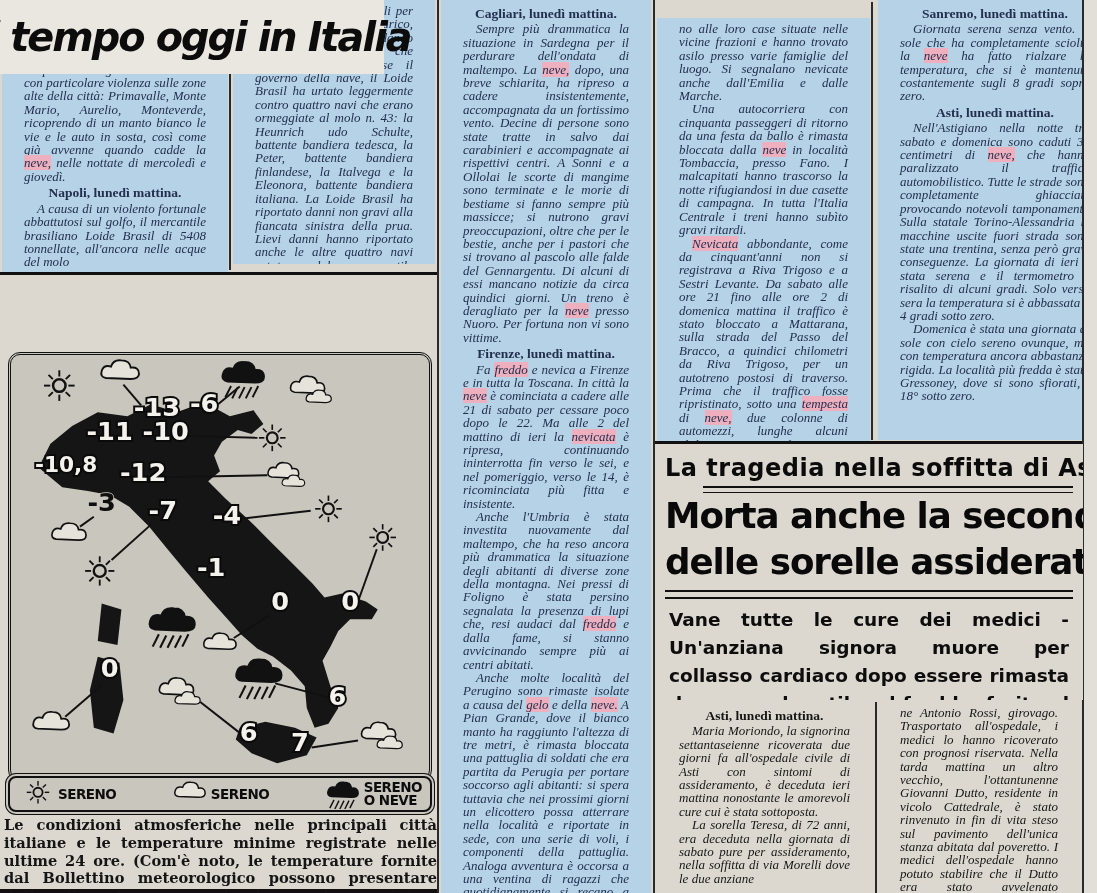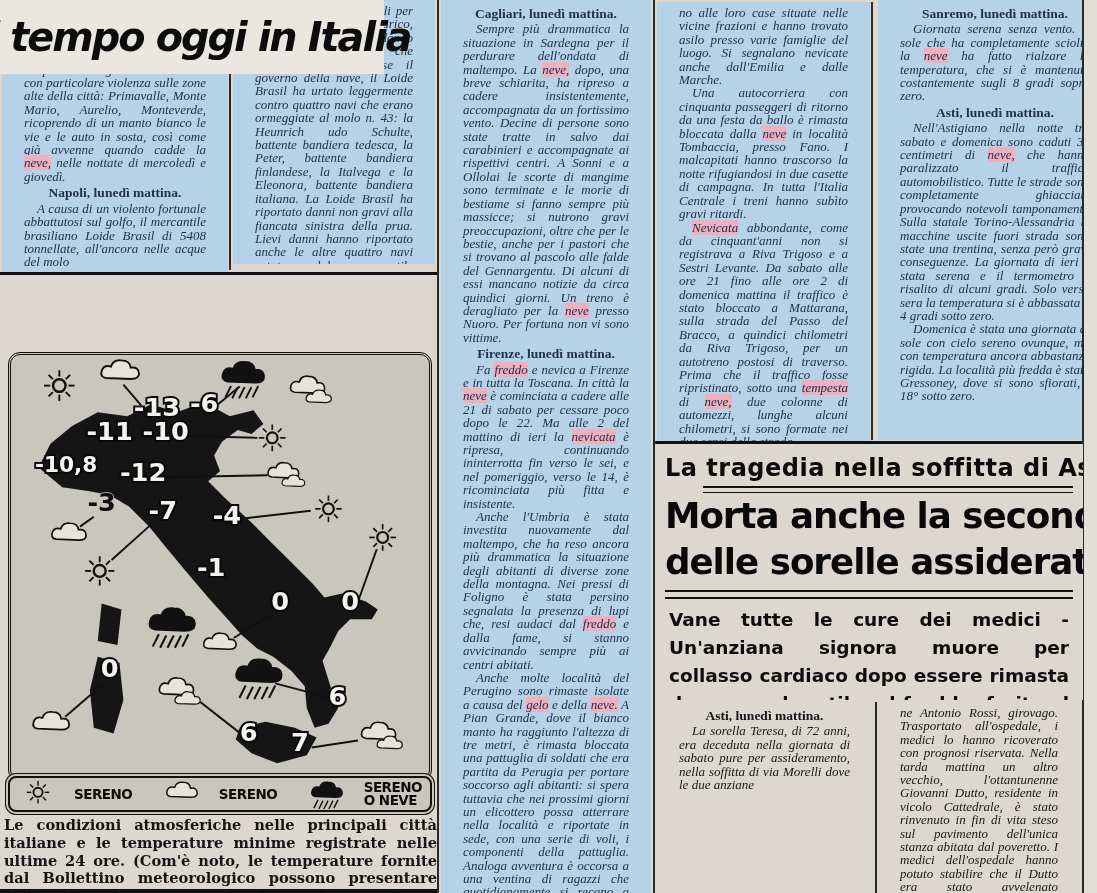--- a/index.html
+++ b/index.html
@@ -59,21 +59,21 @@
   }
   .temp.dark{fill:#0e0e0e;stroke:#c9c6bd;stroke-width:1.5px;}
   #legend-box{
     position:absolute;left:8px;top:776px;width:424px;height:36px;
     background:var(--mapbg);
     border:2px solid #111;border-radius:8px;box-sizing:border-box;
     box-shadow:0 0 0 2px var(--mapbg), 0 0 0 3px #111;
     display:flex;align-items:center;justify-content:space-between;
     padding:0 8px;
   }
-  .legend-item{display:flex;align-items:center;gap:16px;}
+  .legend-item{display:flex;align-items:center;gap:0;}
   .legend-item svg{width:40px;height:30px;}
   .legend-label{
     font-family:"DejaVu Sans",sans-serif;font-weight:bold;font-size:13.5px;
     letter-spacing:-0.5px;color:#0d0d0d;white-space:pre-line;line-height:13px;
   }
   #map-caption{
     position:absolute;left:4px;top:816px;width:433px;height:72px;
     font-family:"DejaVu Serif",serif;font-weight:bold;font-size:14.6px;
     line-height:17.8px;text-align:justify;color:#151515;
   }
@@ -119,21 +119,21 @@
       <p class="para noindent"><span>n. 42 del porto di Napoli per normali operazioni di carico, ha rotto gli ormeggi andando alla deriva. Prima che l'equipaggio riprendesse il governo della nave, il Loide Brasil ha urtato leggermente contro quattro navi che erano ormeggiate al molo n. 43: la Heunrich udo Schulte, battente bandiera tedesca, la Peter, battente bandiera finlandese, la Italvega e la Eleonora, battente bandiera italiana. La Loide Brasil ha riportato danni non gravi alla fiancata sinistra della prua. Lievi danni hanno riportato anche le altre quattro navi urtate dal mercantile brasiliano.</span></p>
     </div>
   <div class="col" id="col-3" style="left:441px;top:0;width:210px;height:893px;">
       <div class="dateline">Cagliari, lunedì mattina.</div>
       <p class="para"><span>Sempre più drammatica la situazione in Sardegna per il perdurare dell'ondata di maltempo. La </span><span class="hl">neve,</span><span> dopo, una breve schiarita, ha ripreso a cadere insistentemente, accompagnata da un fortissimo vento. Decine di persone sono state tratte in salvo dai carabinieri e accompagnate ai rispettivi centri. A Sonni e a Ollolai le scorte di mangime sono terminate e le morie di bestiame si fanno sempre più massicce; si nutrono gravi preoccupazioni, oltre che per le bestie, anche per i pastori che si trovano al pascolo alle falde del Gennargentu. Di alcuni di essi mancano notizie da circa quindici giorni. Un treno è deragliato per la </span><span class="hl">neve</span><span> presso Nuoro. Per fortuna non vi sono vittime.</span></p>
       <div class="dateline">Firenze, lunedì mattina.</div>
       <p class="para"><span>Fa </span><span class="hl">freddo</span><span> e nevica a Firenze e in tutta la Toscana. In città la </span><span class="hl">neve</span><span> è cominciata a cadere alle 21 di sabato per cessare poco dopo le 22. Ma alle 2 del mattino di ieri la </span><span class="hl">nevicata</span><span> è ripresa, continuando ininterrotta fin verso le sei, e nel pomeriggio, verso le 14, è ricominciata più fitta e insistente.</span></p>
       <p class="para"><span>Anche l'Umbria è stata investita nuovamente dal maltempo, che ha reso ancora più drammatica la situazione degli abitanti di diverse zone della montagna. Nei pressi di Foligno è stata persino segnalata la presenza di lupi che, resi audaci dal </span><span class="hl">freddo</span><span> e dalla fame, si stanno avvicinando sempre più ai centri abitati.</span></p>
       <p class="para"><span>Anche molte località del Perugino sono rimaste isolate a causa del </span><span class="hl">gelo</span><span> e della </span><span class="hl">neve.</span><span> A Pian Grande, dove il bianco manto ha raggiunto l'altezza di tre metri, è rimasta bloccata una pattuglia di soldati che era partita da Perugia per portare soccorso agli abitanti: si spera tuttavia che nei prossimi giorni un elicottero possa atterrare nella località e riportate in sede, con una serie di voli, i componenti della pattuglia. Analoga avventura è occorsa a una ventina di ragazzi che quotidianamente si recano a scuola a Città della Pieve e a Marsciano: gli alunni non hanno potuto far ritor-</span></p>
     </div>
-  <div class="col" id="col-4" style="left:657px;top:2px;width:213px;height:440px;">
+  <div class="col" id="col-4" style="left:657px;top:18px;width:213px;height:440px;">
       <p class="para noindent"><span>no alle loro case situate nelle vicine frazioni e hanno trovato asilo presso varie famiglie del luogo. Si segnalano nevicate anche dall'Emilia e dalle Marche.</span></p>
       <p class="para"><span>Una autocorriera con cinquanta passeggeri di ritorno da una festa da ballo è rimasta bloccata dalla </span><span class="hl">neve</span><span> in località Tombaccia, presso Fano. I malcapitati hanno trascorso la notte rifugiandosi in due casette di campagna. In tutta l'Italia Centrale i treni hanno subìto gravi ritardi.</span></p>
       <p class="para"><span class="hl">Nevicata</span><span> abbondante, come da cinquant'anni non si registrava a Riva Trigoso e a Sestri Levante. Da sabato alle ore 21 fino alle ore 2 di domenica mattina il traffico è stato bloccato a Mattarana, sulla strada del Passo del Bracco, a quindici chilometri da Riva Trigoso, per un autotreno postosi di traverso. Prima che il traffico fosse ripristinato, sotto una </span><span class="hl">tempesta</span><span> di </span><span class="hl">neve,</span><span> due colonne di automezzi, lunghe alcuni chilometri, si sono formate nei due sensi della strada.</span></p>
     </div>
   <div class="col" id="col-5" style="left:846px;top:0;width:234px;height:440px;margin-left:32px;">
       <div class="dateline">Sanremo, lunedì mattina.</div>
       <p class="para"><span>Giornata serena senza vento. Il sole che ha completamente sciolto la </span><span class="hl">neve</span><span> ha fatto rialzare la temperatura, che si è mantenuta costantemente sugli 8 gradi sopra zero.</span></p>
       <div class="dateline">Asti, lunedì mattina.</div>
       <p class="para"><span>Nell'Astigiano nella notte tra sabato e domenica sono caduti 30 centimetri di </span><span class="hl">neve,</span><span> che hanno paralizzato il traffico automobilistico. Tutte le strade sono completamente ghiacciate provocando notevoli tamponamenti. Sulla statale Torino-Alessandria le macchine uscite fuori strada sono state una trentina, senza però gravi conseguenze. La giornata di ieri è stata serena e il termometro è risalito di alcuni gradi. Solo verso sera la temperatura si è abbassata a 4 gradi sotto zero.</span></p>
       <p class="para"><span>Domenica è stata una giornata di sole con cielo sereno ovunque, ma con temperatura ancora abbastanza rigida. La località più fredda è stata Gressoney, dove si sono sfiorati, i 18° sotto zero.</span></p>
@@ -305,19 +305,20 @@
     <div id="kicker-rule"></div>
     <div class="trag-headline">Morta anche la seconda</div>
     <div class="trag-headline">delle sorelle assiderate</div>
     <div id="headline-rule"></div>
     <div id="tragedy-deck">Vane tutte le cure dei medici - Un'anziana signora muore per collasso cardiaco dopo essere rimasta due ore nel cortile, al freddo, ferita al capo per una caduta</div>
 
   </div>
 
   <div class="col paper-col" id="trag-col-1" style="left:657px;top:702px;width:215px;height:191px;">
       <div class="dateline">Asti, lunedì mattina.</div>
+      <p class="para"><span>Maria Moriondo, la signorina settantaseienne ricoverata due giorni fa all'ospedale civile di Asti con sintomi di assideramento, è deceduta ieri mattina nonostante le amorevoli cure cui è stata sottoposta.</span></p>
       <p class="para"><span>La sorella Teresa, di 72 anni, era deceduta nella giornata di sabato pure per assideramento, nella soffitta di via Morelli dove le due anziane</span></p>
     </div>
   <div class="col paper-col" id="trag-col-2" style="left:878px;top:702px;width:202px;height:191px;">
       <p class="para noindent"><span>ne Antonio Rossi, girovago. Trasportato all'ospedale, i medici lo hanno ricoverato con prognosi riservata. Nella tarda mattina un altro vecchio, l'ottantunenne Giovanni Dutto, residente in vicolo Cattedrale, è stato rinvenuto in fin di vita steso sul pavimento dell'unica stanza abitata dal poveretto. I medici dell'ospedale hanno potuto stabilire che il Dutto era stato avvelenato dall'ossido di carbonio</span></p>
     </div>
 
 </div>
 
 </body></html>

